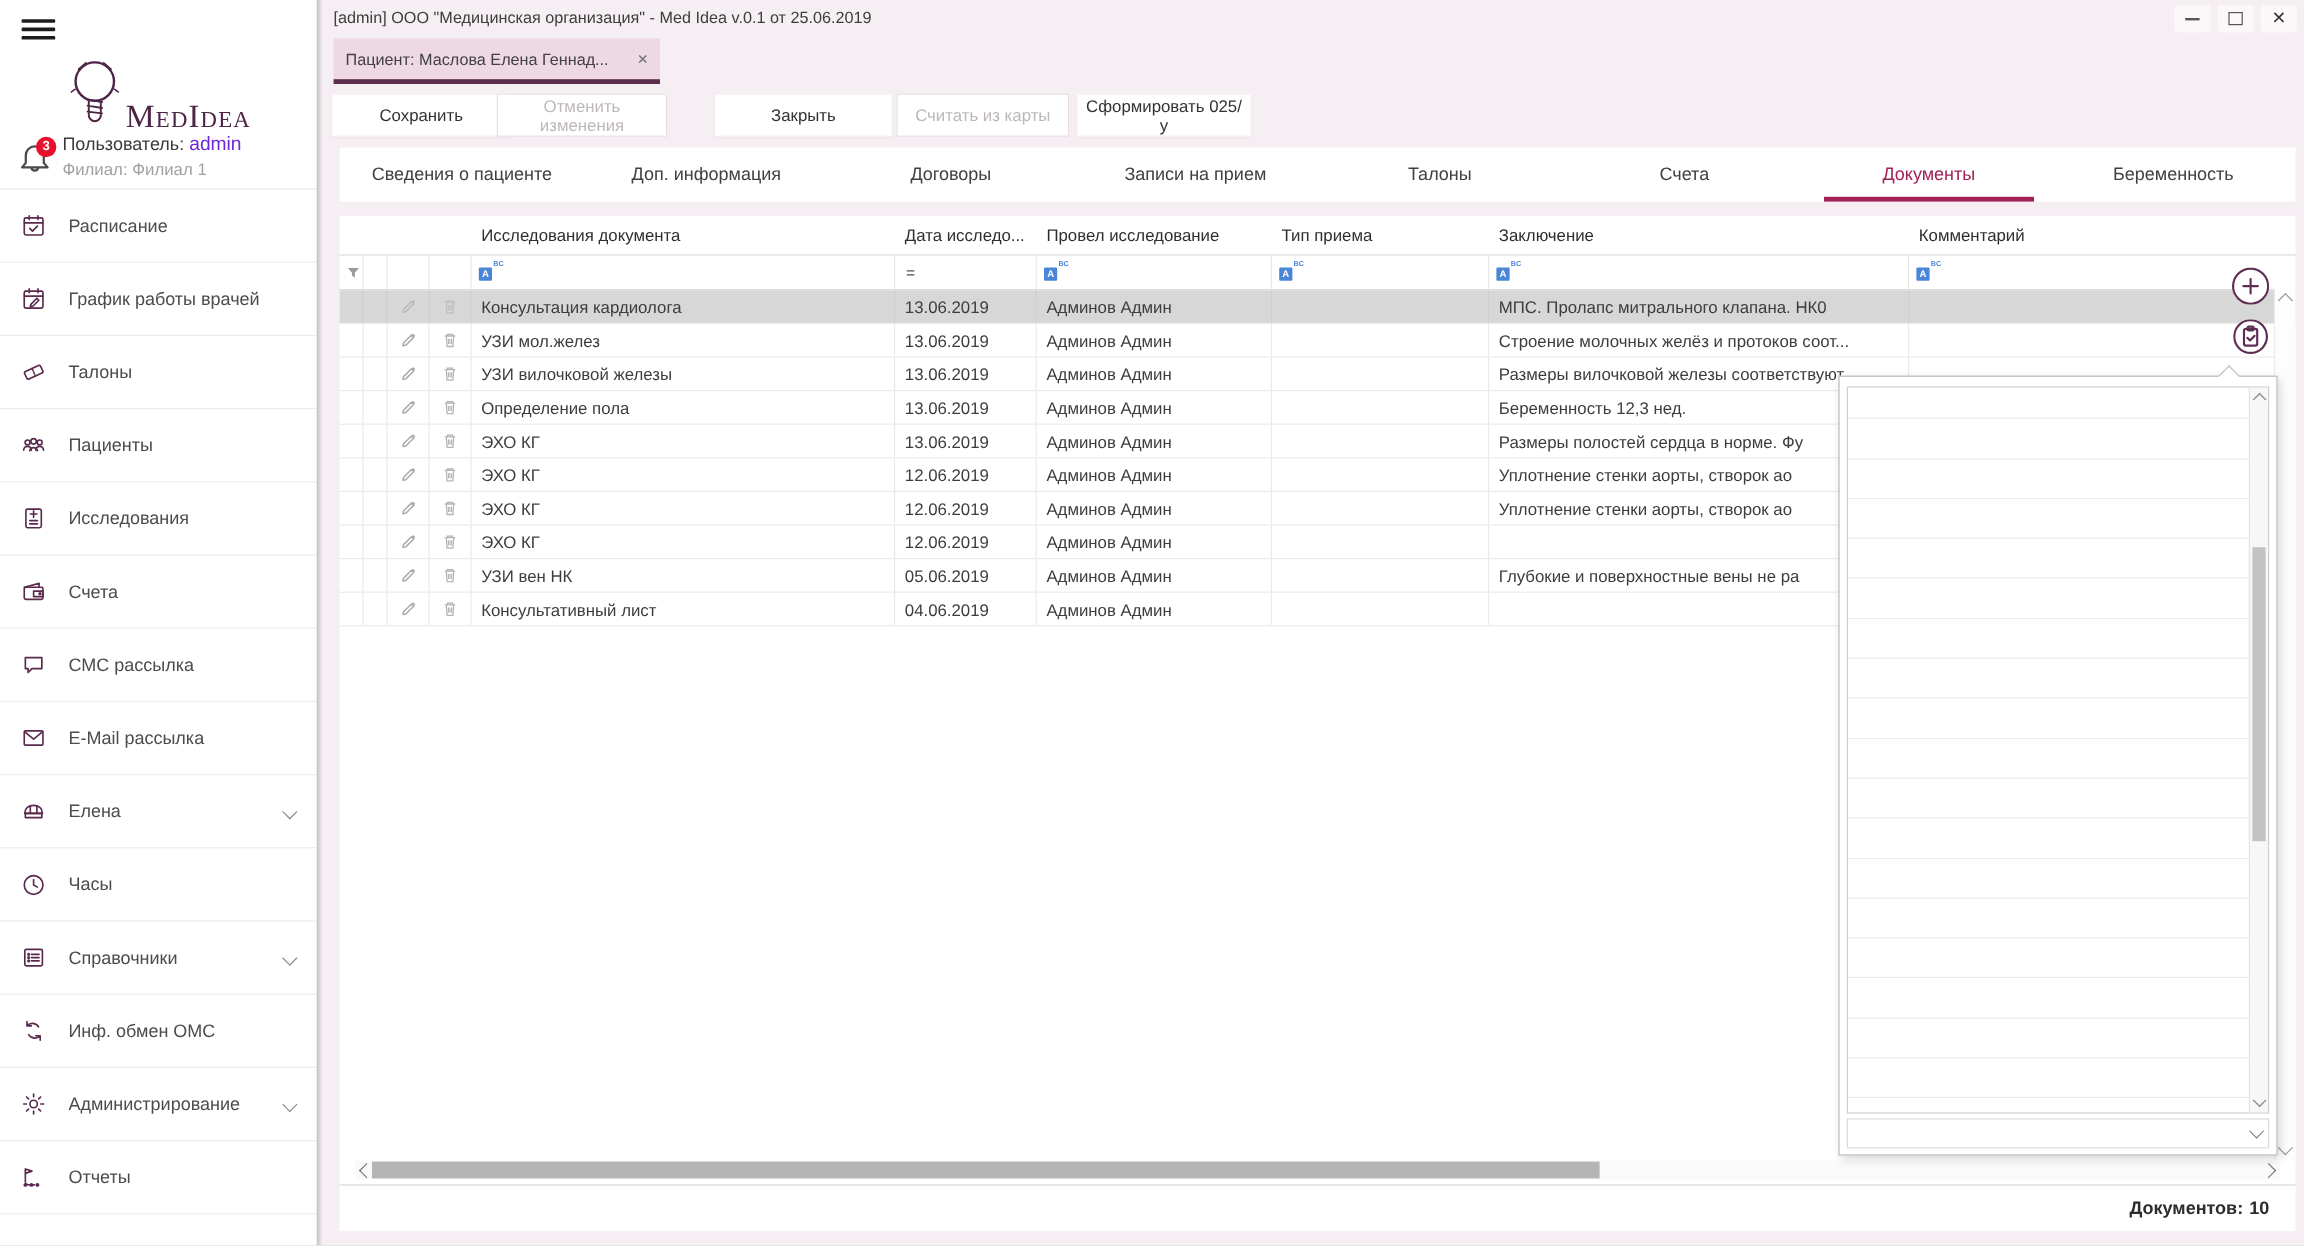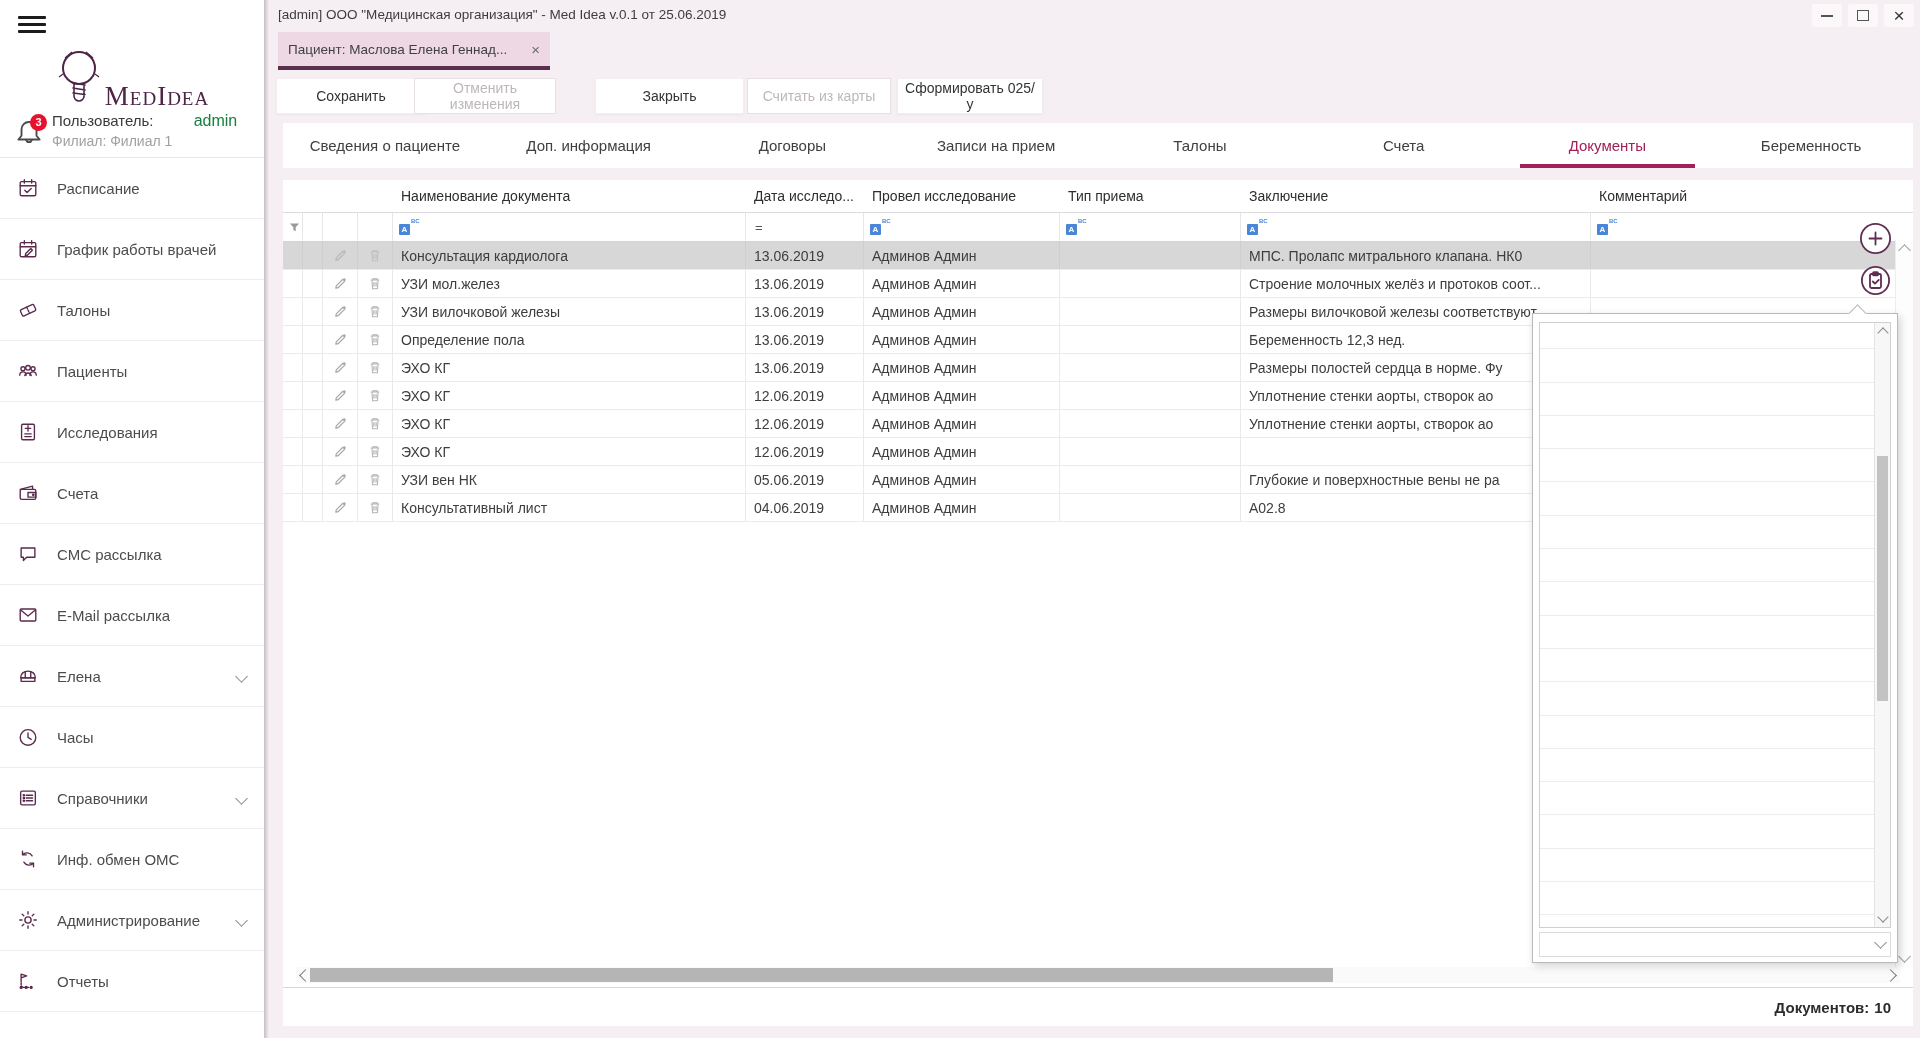--- a/index.html
+++ b/index.html
@@ -14,21 +14,21 @@
   .hamburger span{display:block;height:3px;background:#1c1c1c;margin:4px 0;border-radius:1px;}
   .logo{position:absolute;left:0;top:46px;width:264px;display:flex;align-items:flex-end;justify-content:center;gap:2px;}
   .logo-text{font-family:"Liberation Serif",serif;font-variant:small-caps;font-size:27px;
              color:#4d2547;letter-spacing:1px;line-height:20px;padding-bottom:6px;}
   .user-block{position:absolute;left:0;top:112px;width:264px;height:44px;}
   .bell-wrap{position:absolute;left:14px;top:4px;width:34px;height:36px;}
   .badge{position:absolute;left:16px;top:-2px;width:17px;height:17px;border-radius:50%;
          background:#e8112d;color:#fff;font-size:11px;font-weight:bold;text-align:center;line-height:17px;}
   .user-lines{position:absolute;left:52px;top:0;}
   .u1{font-size:15px;color:#3a3a3a;}
-  .u1 b{font-weight:normal;font-size:16px;color:#15803d;margin-left:36px;}
+  .u1 b{font-weight:normal;font-size:16px;color:#6d28d9;}
   .u2{font-size:14px;color:#a3a0a2;margin-top:3px;}
   .nav{position:absolute;left:0;top:157px;width:264px;border-top:1px solid #e8e4e7;}
   .nav-item{height:60px;display:flex;align-items:center;padding-left:16px;gap:17px;
             border-bottom:1px solid #efecee;cursor:pointer;position:relative;}
   .nav-label{font-size:15px;color:#4c4c4c;}
   .nav-ic{width:24px;height:24px;display:flex;align-items:center;justify-content:center;}
   .nav-ic svg{stroke:#5a2a4e;fill:none;stroke-width:1.5;stroke-linecap:round;stroke-linejoin:round;}
   .chev{position:absolute;right:18px;top:26px;width:8px;height:8px;
         border-right:1.6px solid #8a8a8a;border-bottom:1.6px solid #8a8a8a;transform:rotate(45deg);}
   
@@ -371,21 +371,21 @@
       </div>
   </div>
 
   <div class="grid-panel">
 
     <div class="grow g-head">
       <div></div>
         <div></div>
         <div></div>
         <div></div>
-      <div class="hc">Наименование документа</div>
+      <div class="hc">Исследования документа</div>
       <div class="hc">Дата исследо...</div>
       <div class="hc">Провел исследование</div>
       <div class="hc">Тип приема</div>
       <div class="hc">Заключение</div>
       <div class="hc">Комментарий</div>
     </div>
 
     <div class="grow g-filter">
       <div class="fc">
         <svg width="11" height="11" viewBox="0 0 12 12">
@@ -616,21 +616,20 @@
           <div class="c cico">
             <svg width="14" height="15" viewBox="0 0 16 16">
               <path d="M3 4h10M5.5 4V2.5h5V4M4.5 4l.7 10h5.6l.7-10" stroke="#b3b3b3" fill="none" stroke-width="1.2"></path>
               <path d="M6.5 6.5v5M8 6.5v5M9.5 6.5v5" stroke="#b3b3b3" stroke-width="1" fill="none"></path>
             </svg>
           </div>
           <div class="c">Консультативный лист</div>
           <div class="c">04.06.2019</div>
           <div class="c">Админов Админ</div>
           <div class="c"></div>
-          <div class="c">A02.8</div>
           <div class="c"></div>
         </div>
     </div>
 
     <div class="vscroll">
       <span class="sarrow up"></span>
       <span class="sarrow down"></span>
     </div>
 
     <div class="hscroll">

